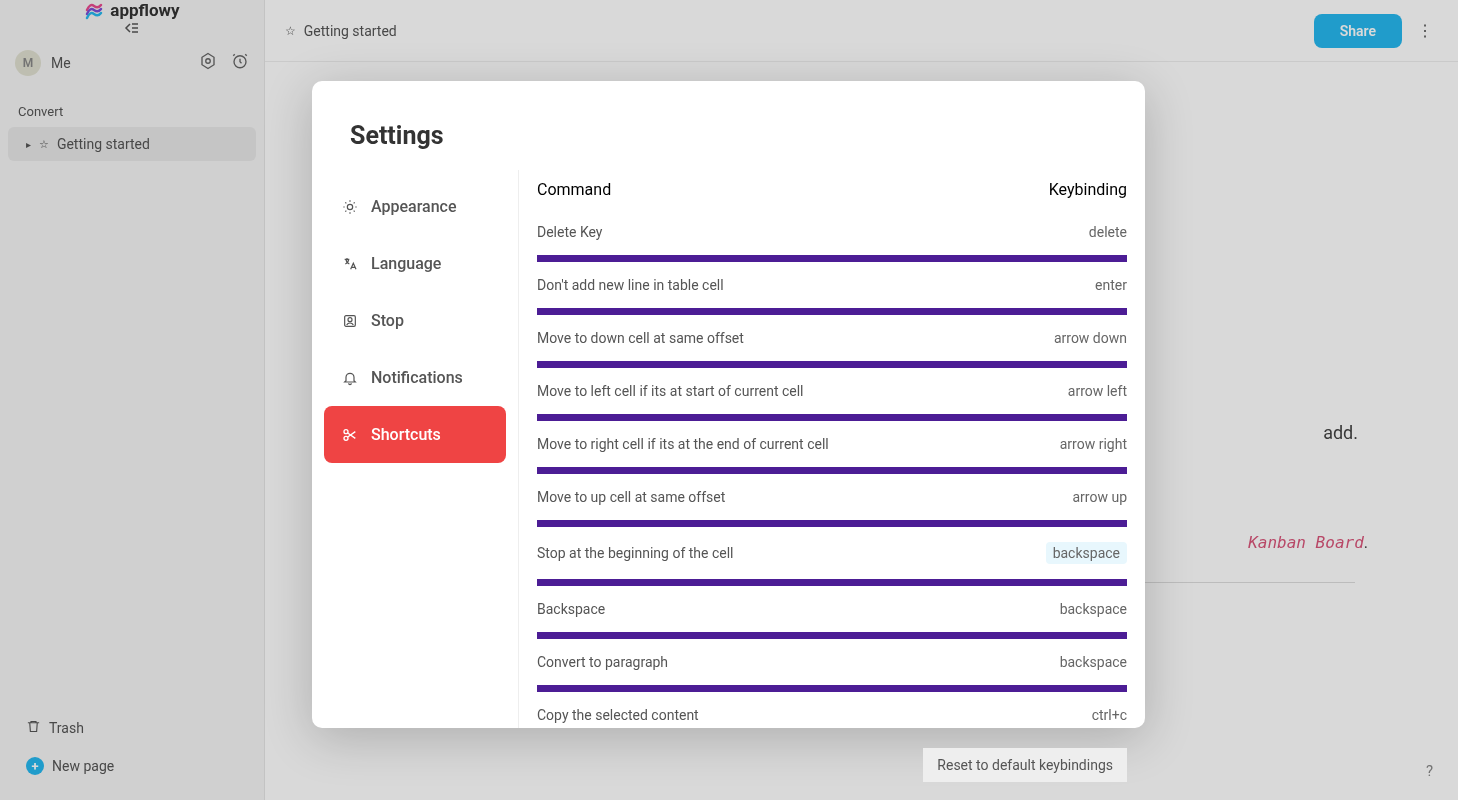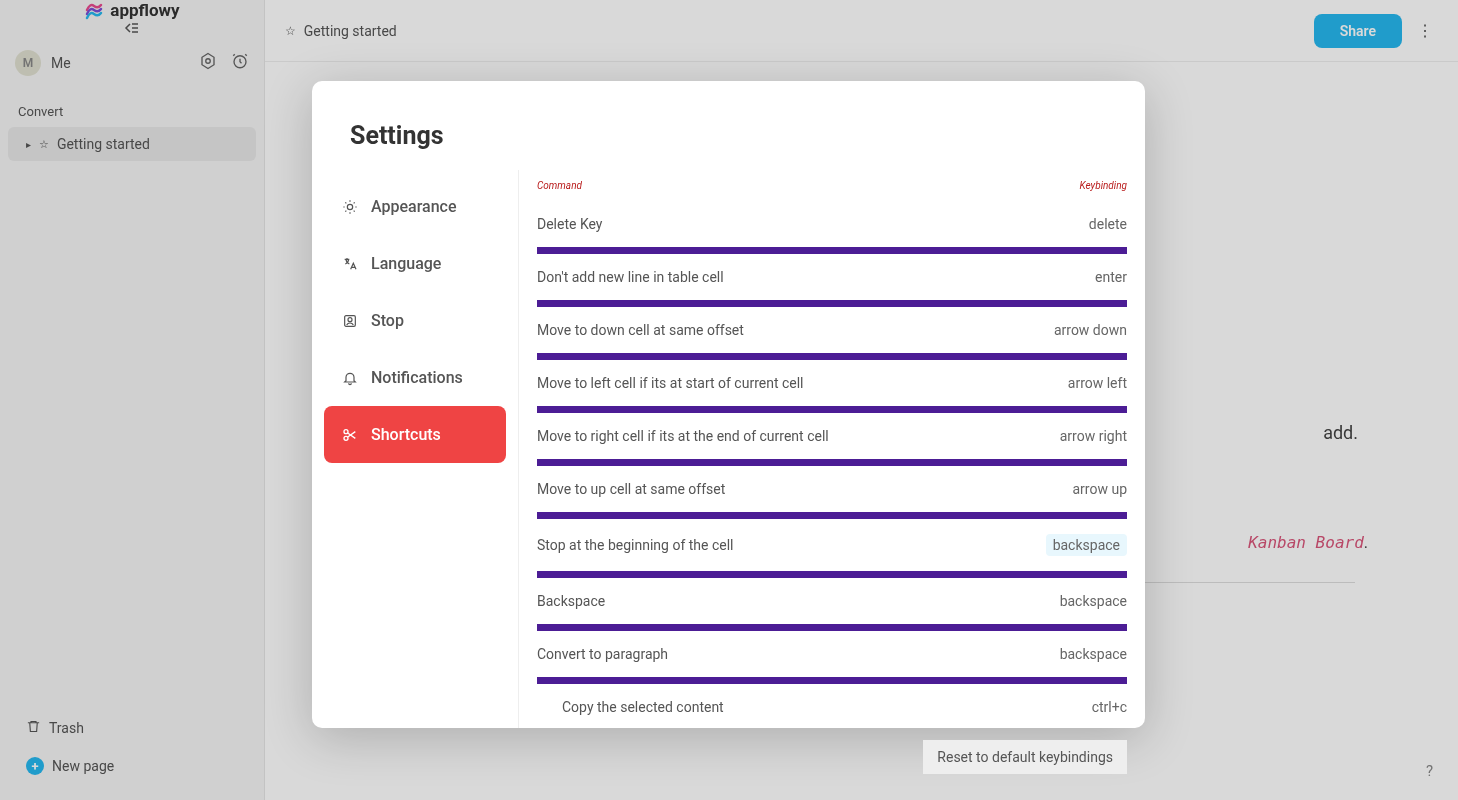--- a/index.html
+++ b/index.html
@@ -269,39 +269,37 @@
     .modal-content {
       flex: 1;
       padding: 0 18px 0 18px;
       display: flex;
       flex-direction: column;
     }
     .shortcuts-header {
       display: flex;
       justify-content: space-between;
       padding: 10px 0;
-      font-size: 10px;
-      color: #b91c1c;
-      font-style: italic;
+      font-size: 16px;
+      color: #000000;
     }
     .shortcuts-list {
       flex: 1;
     }
     .shortcut-row {
       display: flex;
       justify-content: space-between;
       align-items: center;
       padding: 15px 0;
       border-bottom: 7px solid #4c1d95;
       font-size: 14px;
       color: #555;
     }
     .shortcut-row:last-child {
       border-bottom: none;
-      margin-left: 25px;
     }
     .keybinding {
       color: #666;
     }
     .keybinding.highlighted {
       background: #e8f7fd;
       padding: 3px 7px;
       border-radius: 4px;
     }
     .reset-row {

